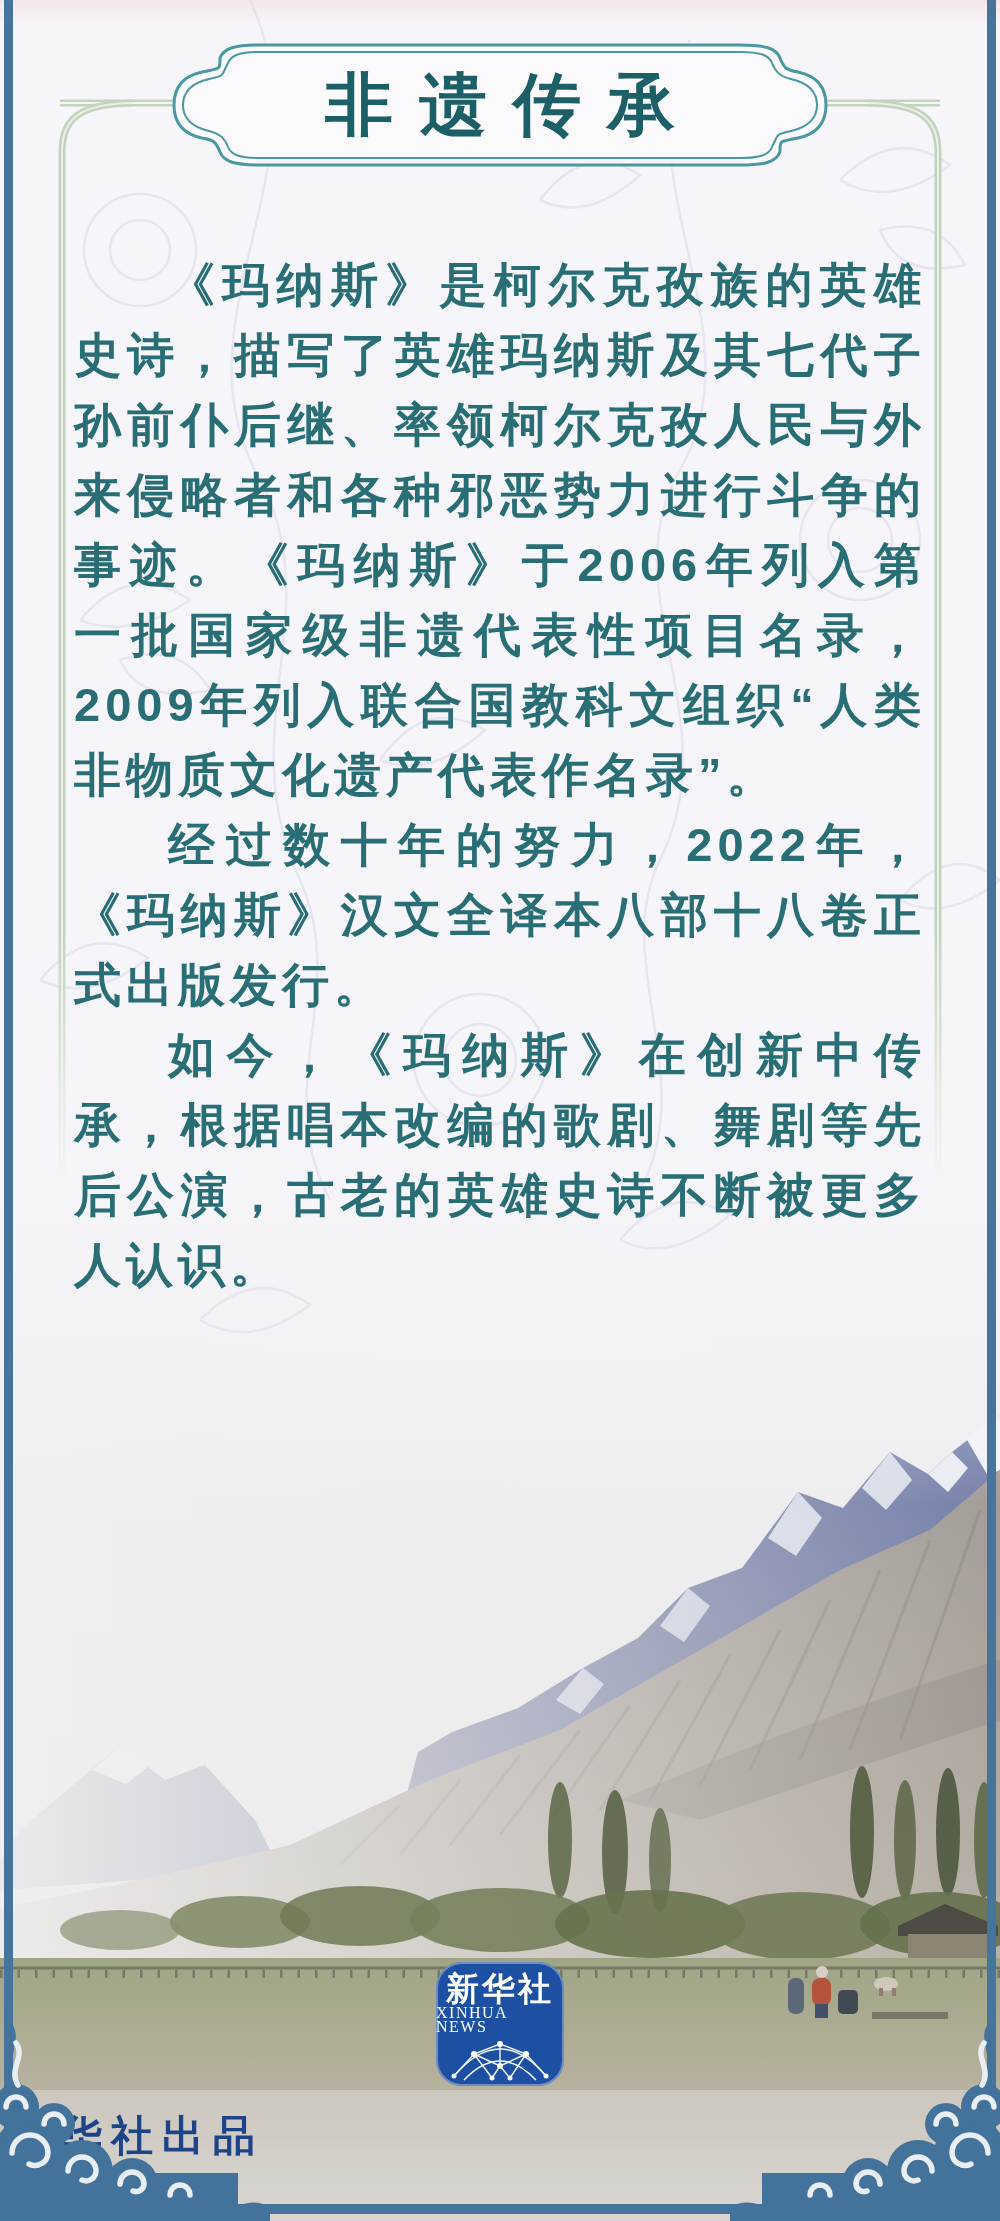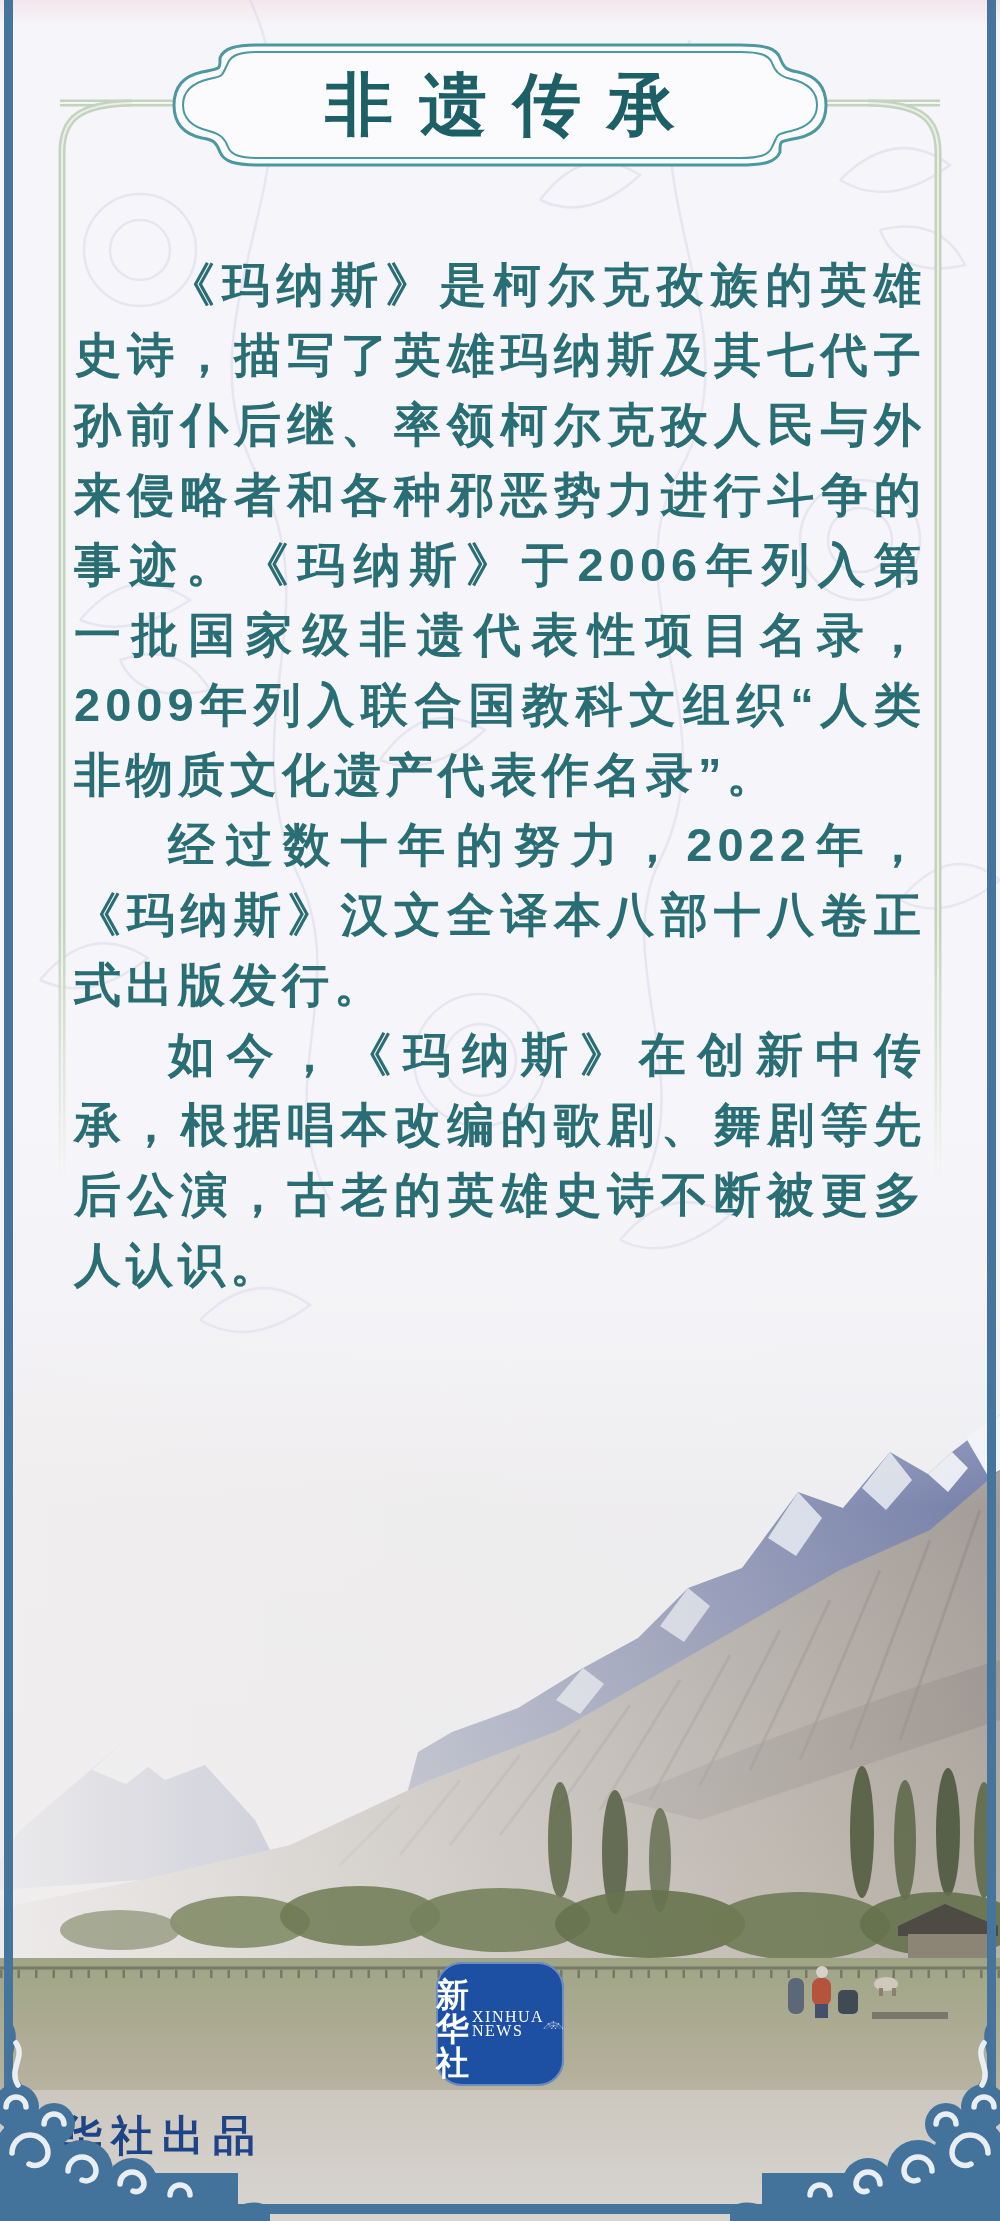--- a/index.html
+++ b/index.html
@@ -43,21 +43,21 @@
   .article{
     position:absolute;left:74px;top:250px;width:852px;z-index:6;
     font-size:47px;line-height:70px;font-weight:700;color:#2a6e75;
     text-align:justify;letter-spacing:5px;
   }
   .article p{margin:0;text-indent:2em;}
   
   .logo{
     position:absolute;left:436px;top:1962px;width:128px;height:124px;z-index:7;
     background:#1d50a2;border-radius:26px;
-    display:flex;flex-direction:row;align-items:center;justify-content:flex-start;
+    display:flex;flex-direction:column;align-items:center;justify-content:flex-start;
     box-shadow:0 0 0 2px rgba(255,255,255,.35) inset;
   }
   .logo .cn{color:#fff;font-size:33px;font-weight:700;letter-spacing:3px;margin-top:10px;line-height:34px;}
   .logo .en{color:#fff;font-size:16px;font-family:"Liberation Serif",serif;letter-spacing:1.5px;line-height:14px;}
   .logo .net{margin-top:2px;}
   .credit{
     position:absolute;left:0;top:2108px;width:868px;z-index:7;
     text-align:left;font-size:42px;font-weight:700;color:#1c4487;letter-spacing:9px;text-indent:9px;
   }
 </style>

